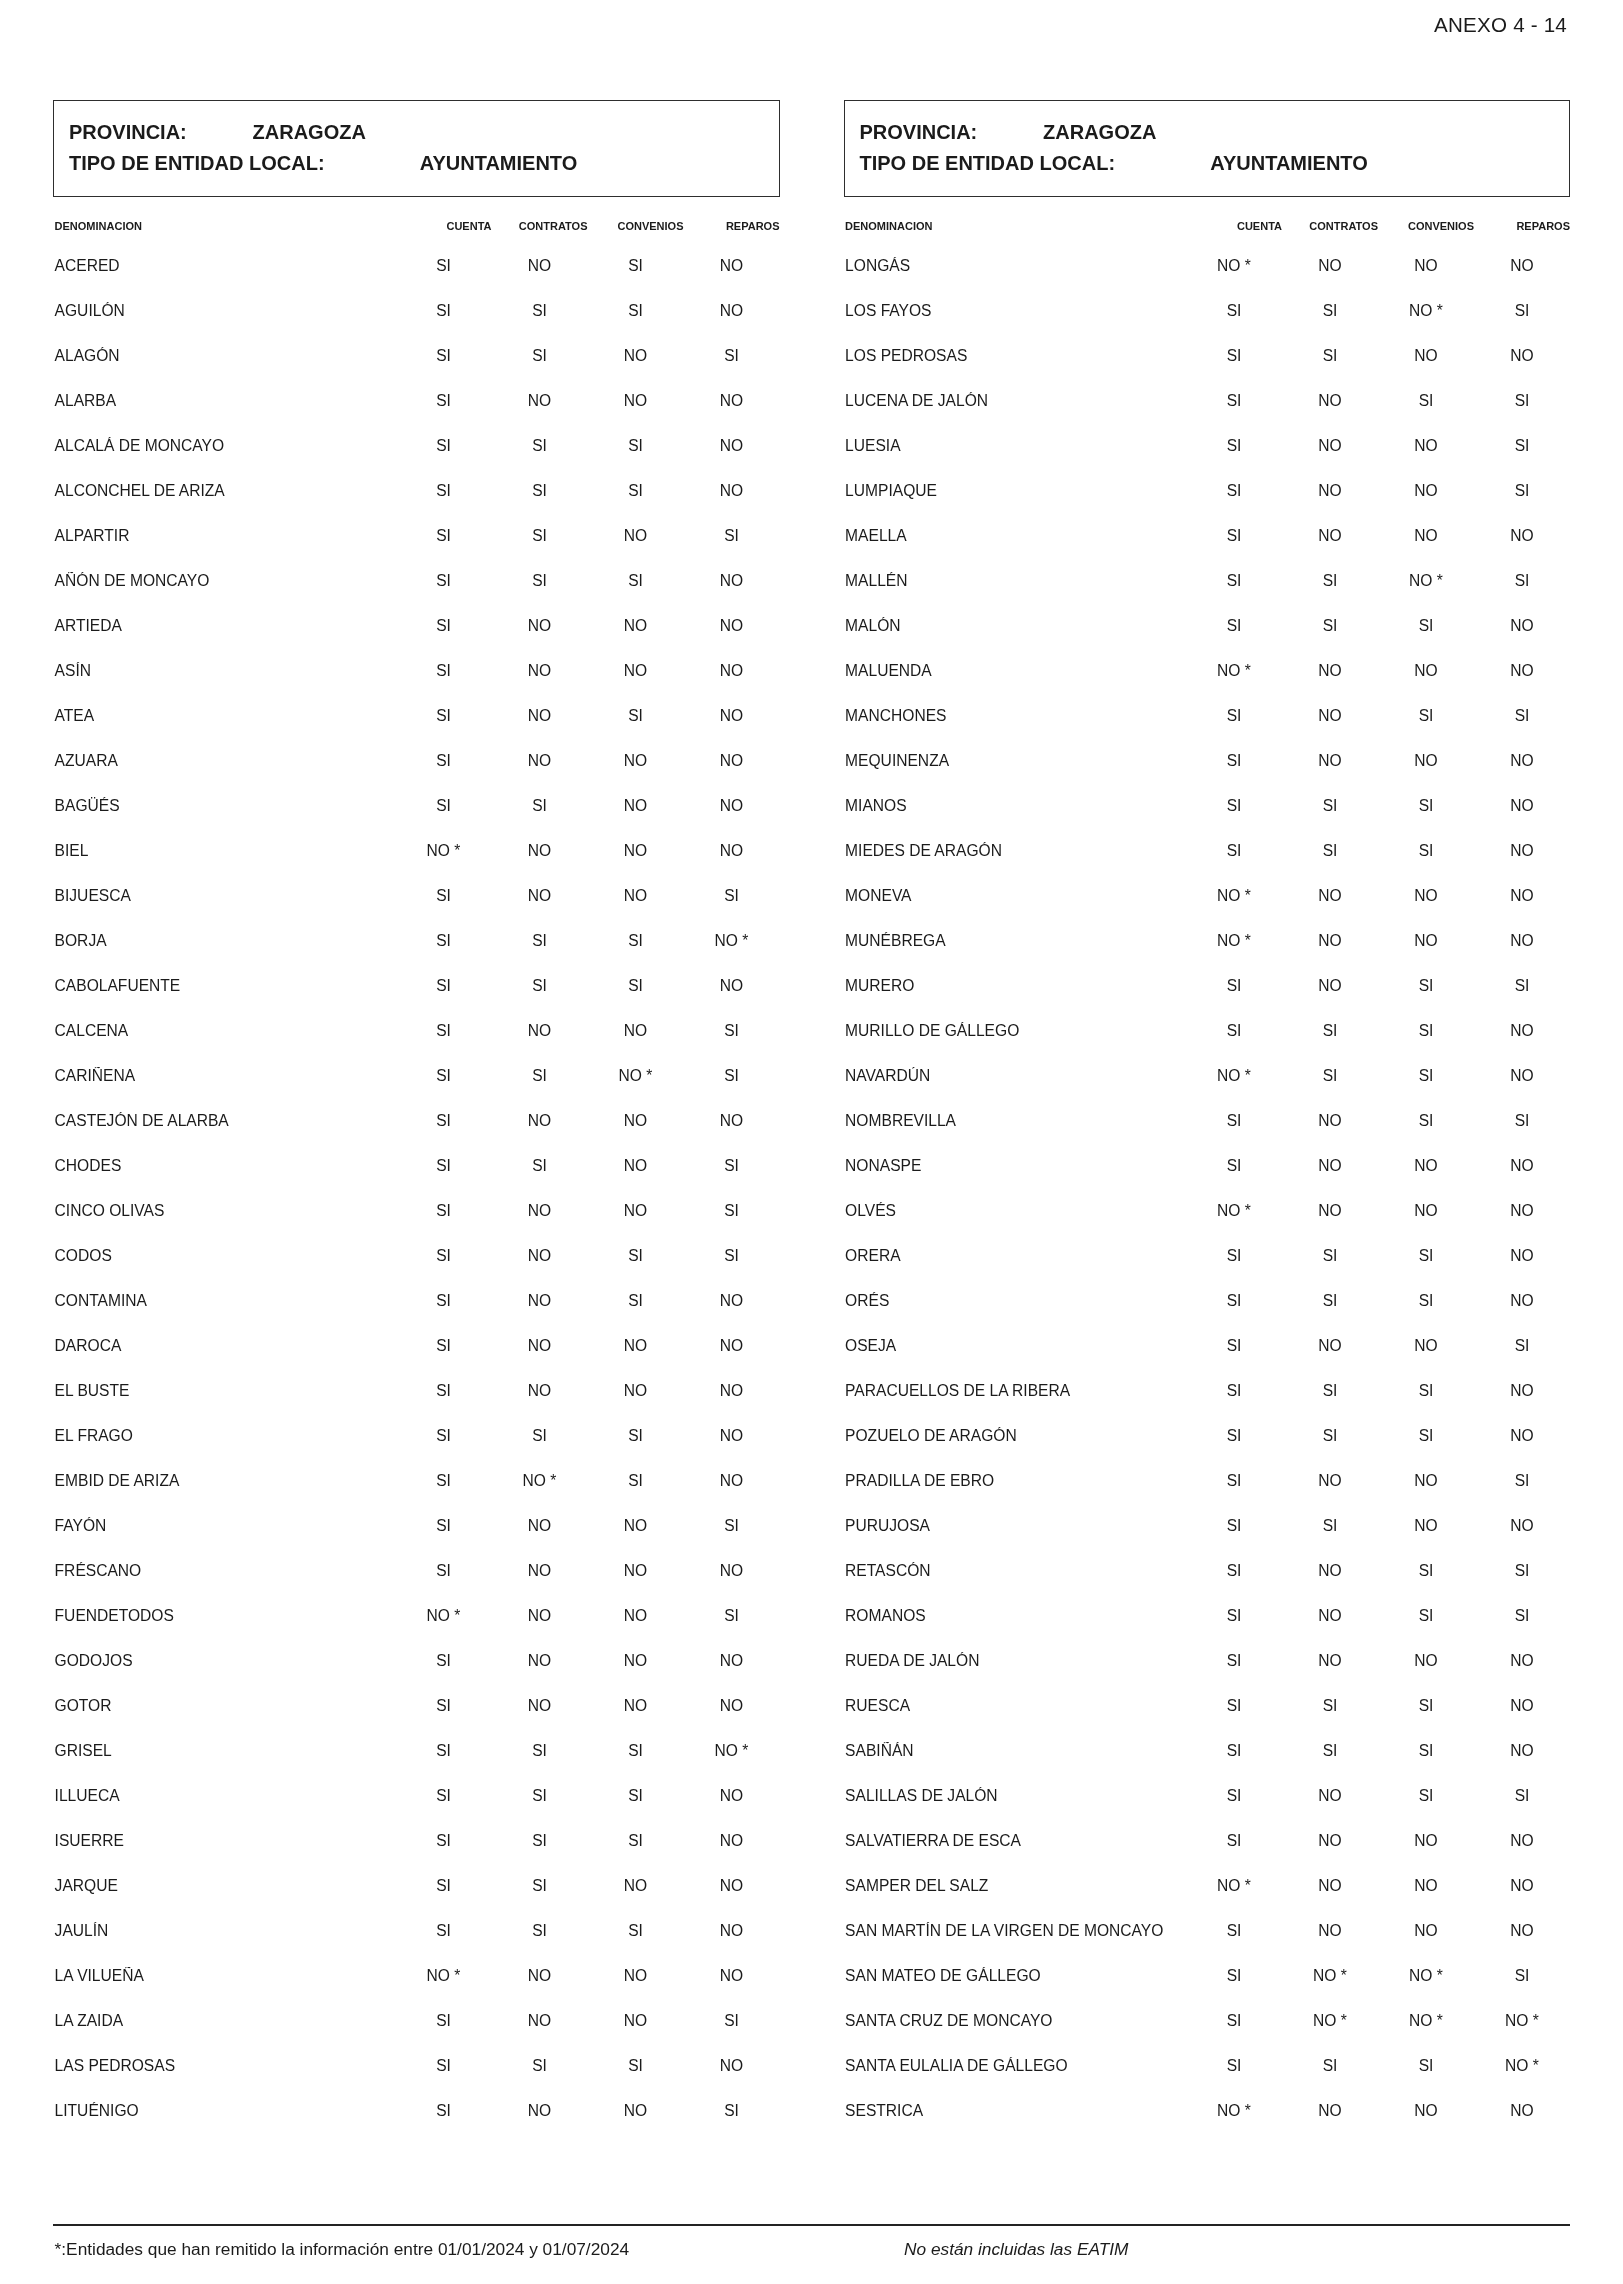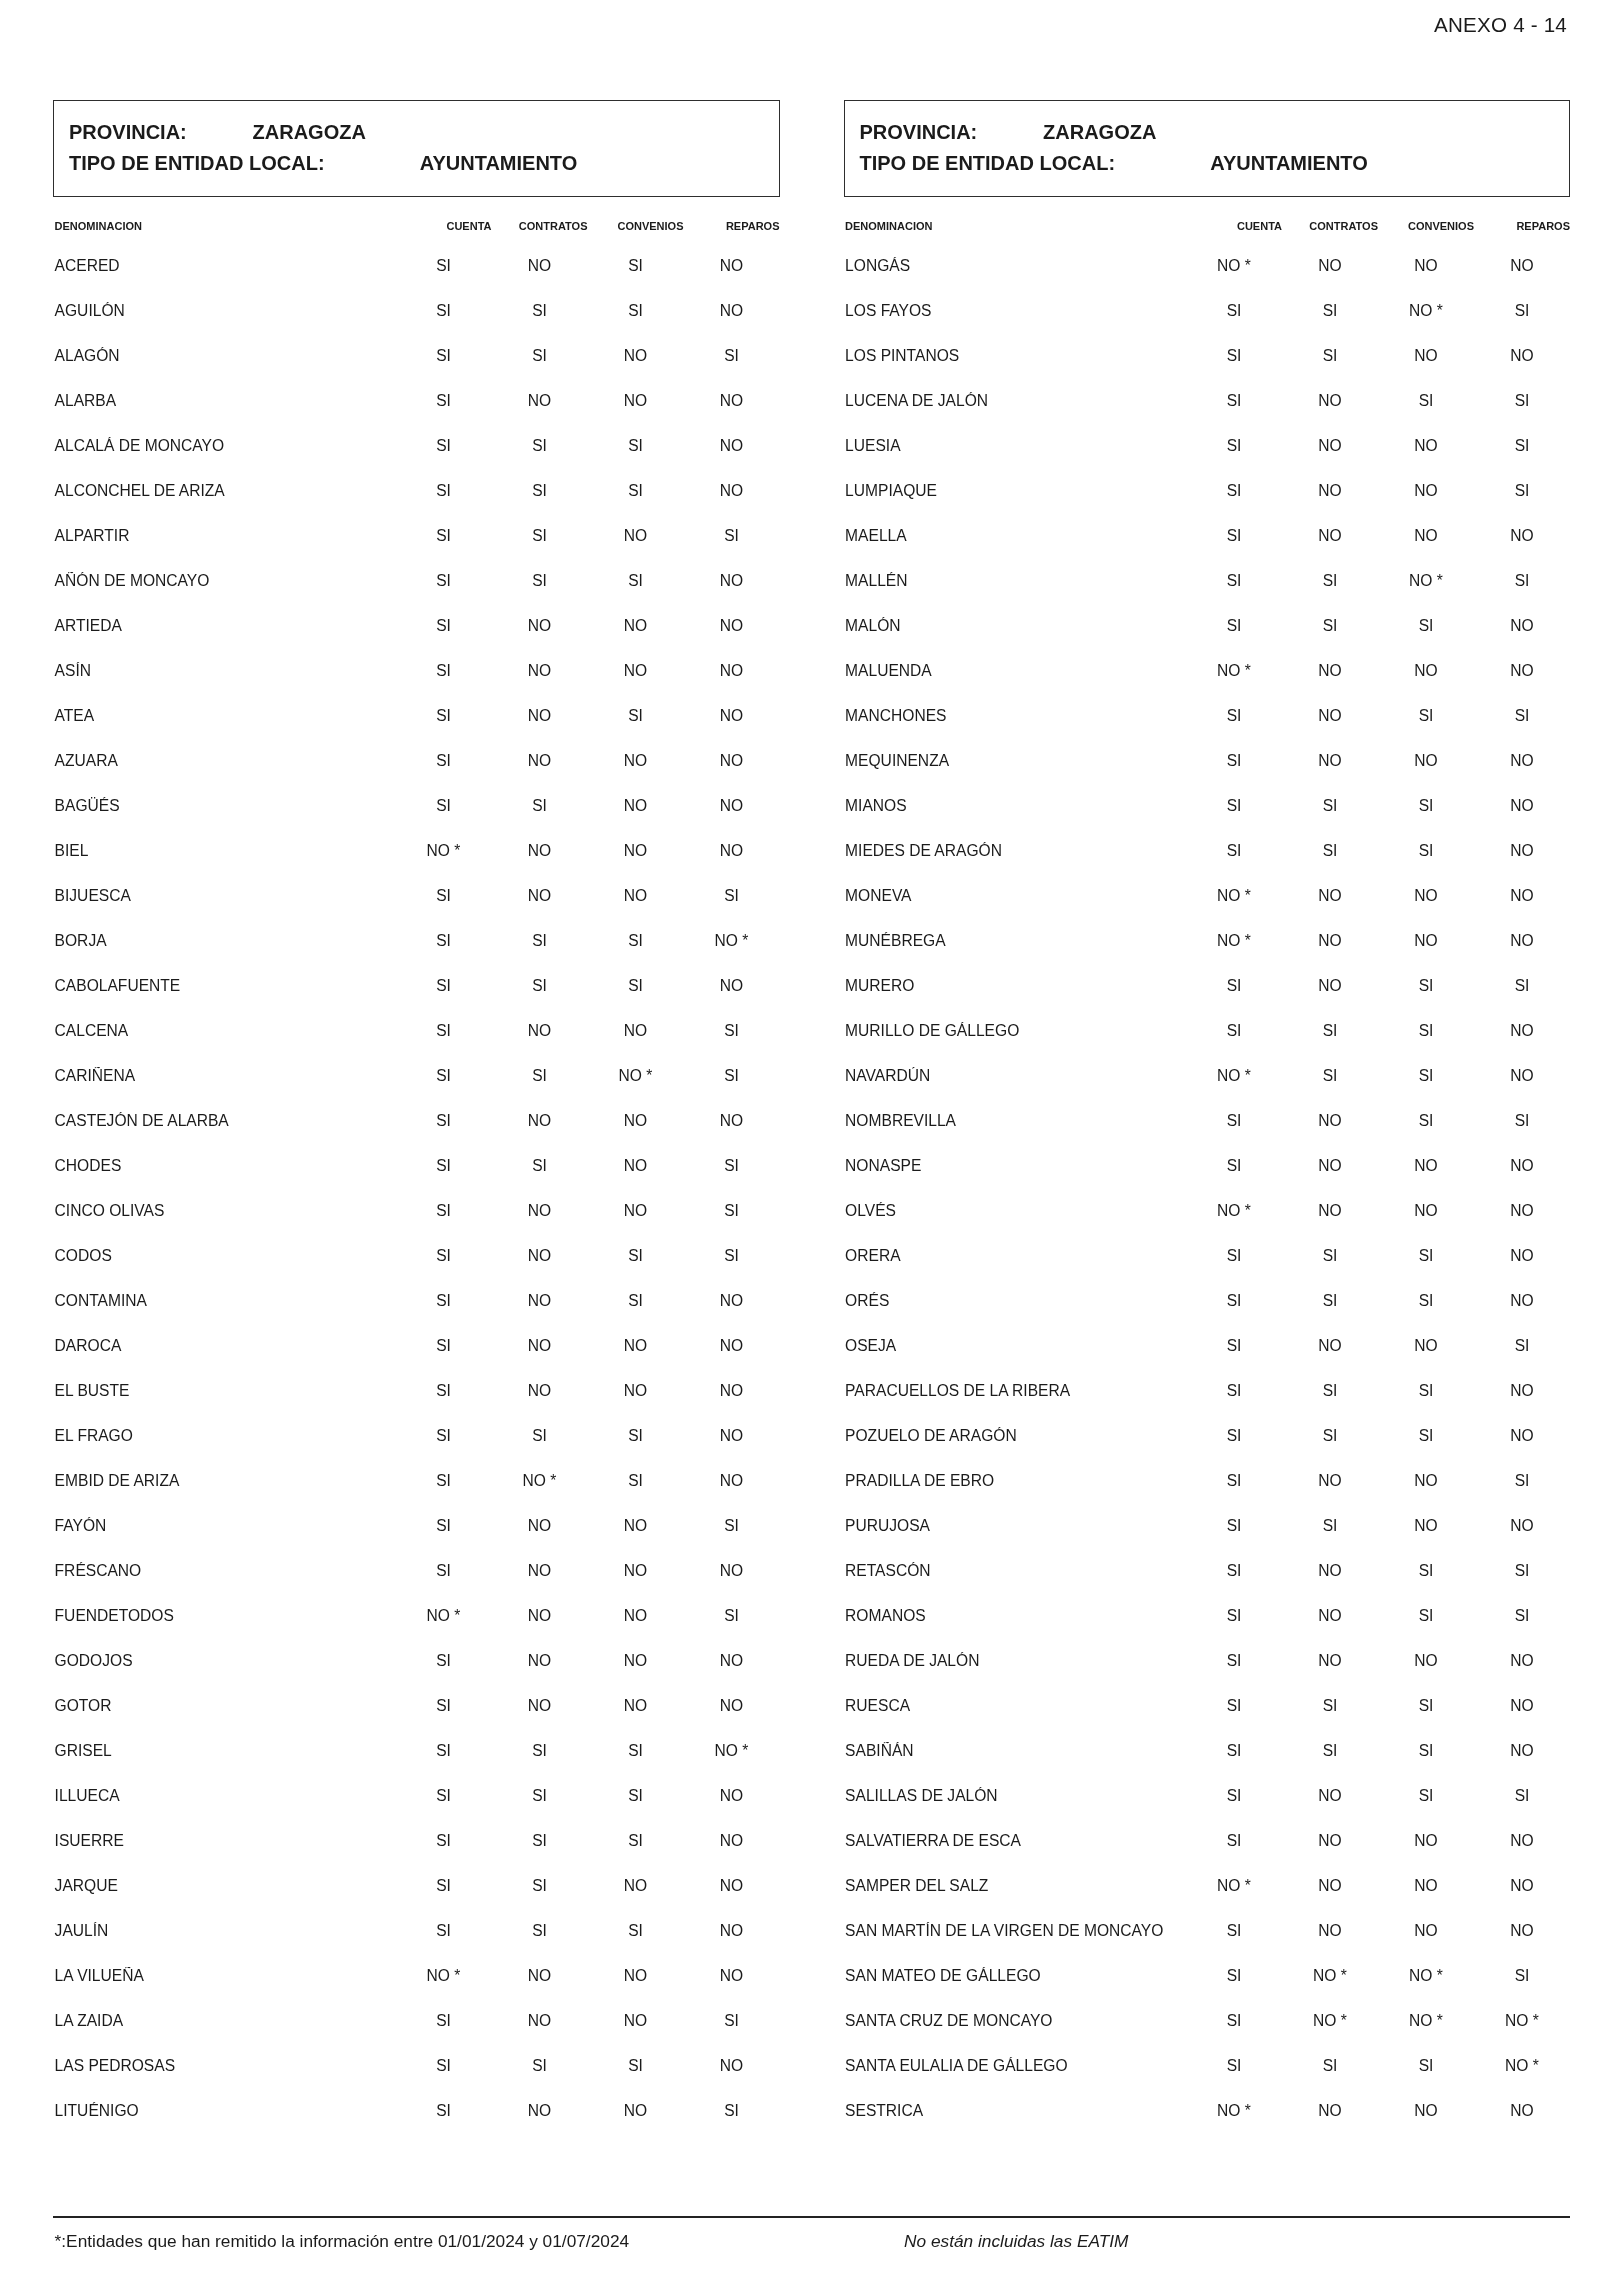--- a/index.html
+++ b/index.html
@@ -38,21 +38,21 @@
     height:35px;
     margin-top:3.3px;
   }
   .col-header .cell{text-align:right;}
   .rows .row{height:45px;font-size:15.6px;}
   .rows .cell{text-align:center;white-space:nowrap;}
   .name{text-align:left;padding-left:1.6px;white-space:nowrap;overflow:hidden;}
   .footer{
     position:absolute;left:53px;right:53px;bottom:21.4px;
     border-top:2.5px solid #232323;
-    padding-top:15px;
+    padding-top:7px;
     font-size:17.3px;
     height:30px;
   }
   .fn1{position:absolute;left:1.6px;top:13px;}
   .fn2{position:absolute;left:851px;top:13px;font-style:italic;}
 </style>
 </head>
 <body>
 
 <div class="annex">ANEXO 4 - 14</div>
@@ -447,21 +447,21 @@
 
         <div class="row">
           <span class="name">LOS FAYOS</span>
           <span class="cell">SI</span>
           <span class="cell">SI</span>
           <span class="cell">NO *</span>
           <span class="cell">SI</span>
         </div>
 
         <div class="row">
-          <span class="name">LOS PINTANOS</span>
+          <span class="name">LOS PEDROSAS</span>
           <span class="cell">SI</span>
           <span class="cell">SI</span>
           <span class="cell">NO</span>
           <span class="cell">NO</span>
         </div>
 
         <div class="row">
           <span class="name">LUCENA DE JALÓN</span>
           <span class="cell">SI</span>
           <span class="cell">NO</span>

